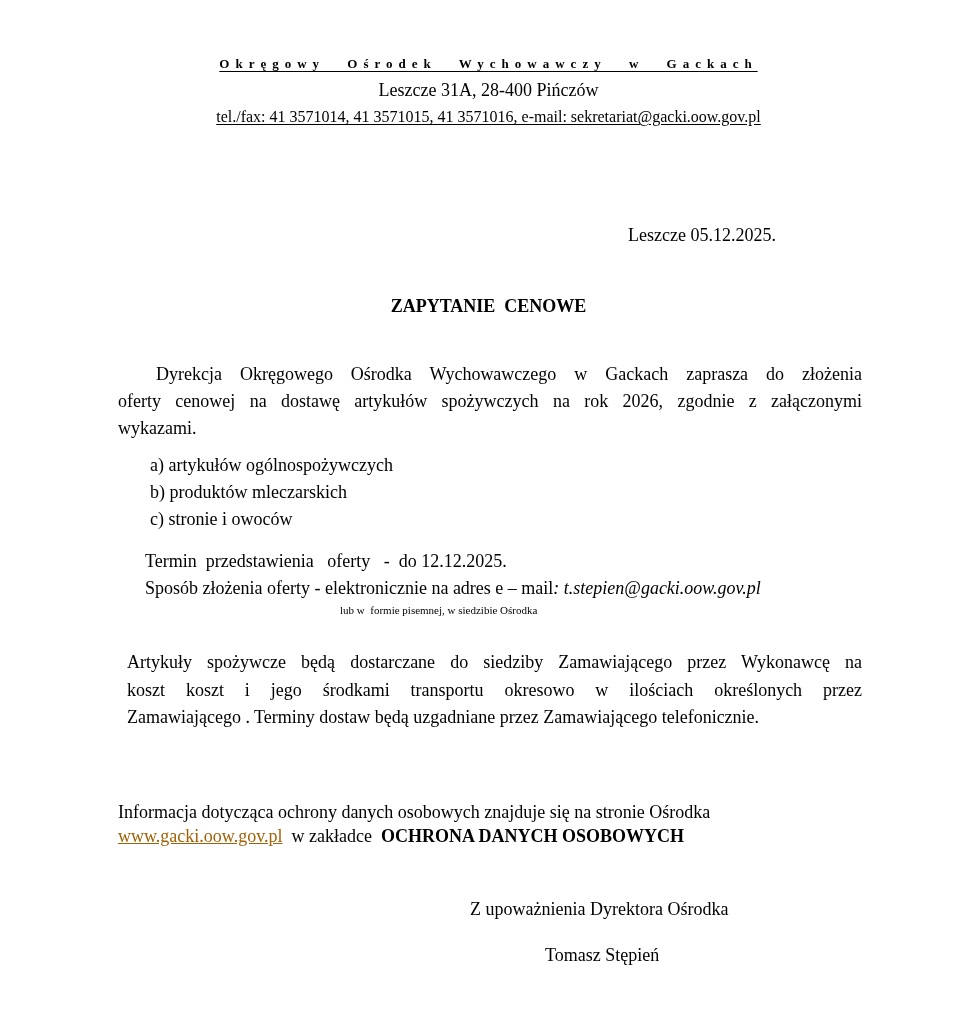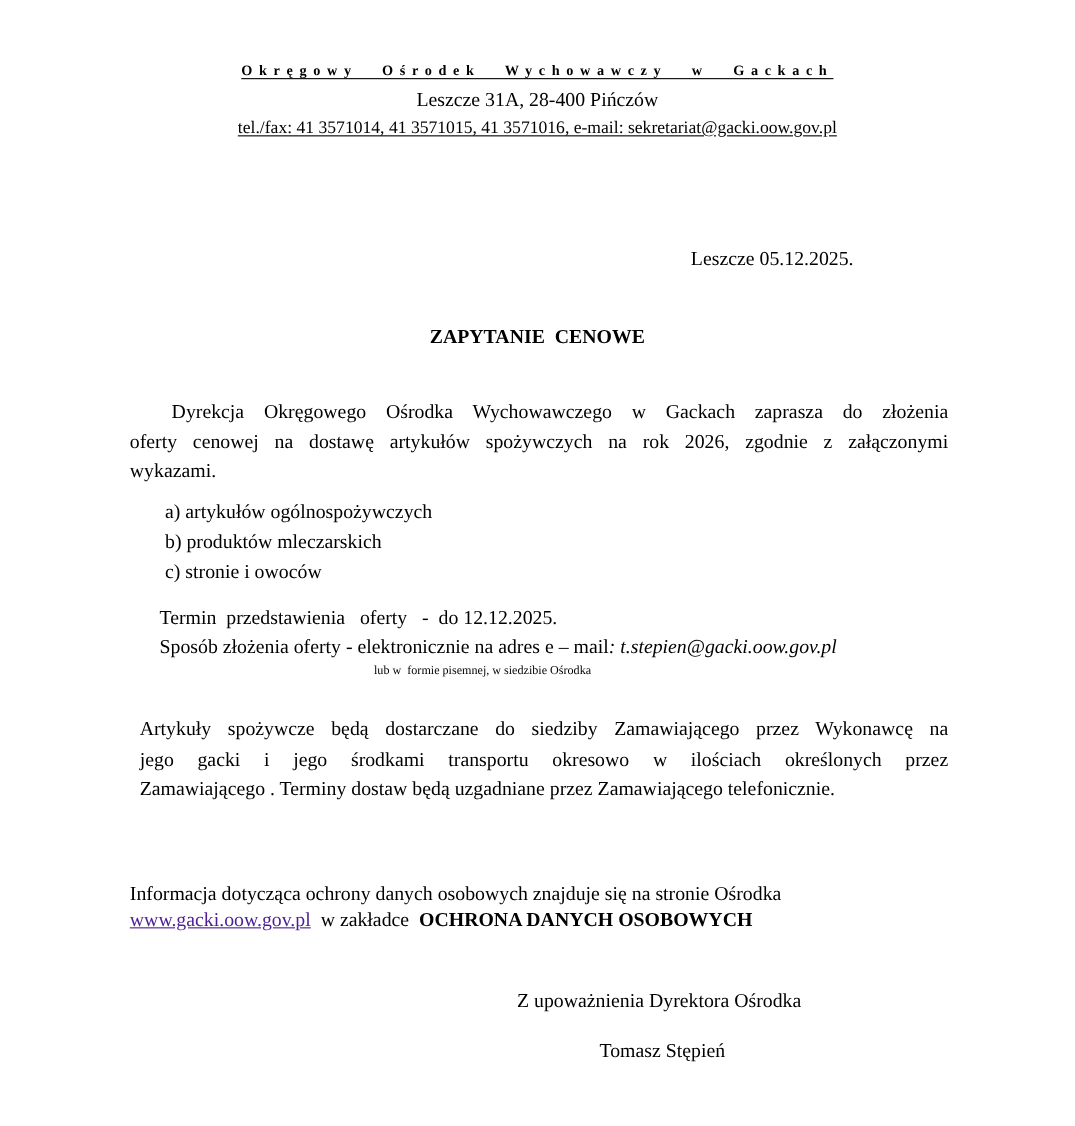--- a/index.html
+++ b/index.html
@@ -100,21 +100,21 @@
     width: 735px;
     line-height: 27.5px;
   }
   .privacy-block {
     position: absolute;
     top: 800px;
     left: 118px;
     line-height: 24px;
   }
   .privacy-link {
-    color: #4c1d95;
+    color: #a16207;
     text-decoration: underline;
     cursor: pointer;
   }
   .privacy-bold {
     font-weight: bold;
   }
   .privacy-line2 { white-space: pre-wrap; }
   .sig-auth {
     position: absolute;
     top: 899px;
@@ -154,21 +154,21 @@
   </div>
 
   <div class="deadline-line">Termin  przedstawienia   oferty   -  do 12.12.2025.</div>
 
   <div class="submission-line"><span>Sposób złożenia oferty - elektronicznie na adres e – mail</span><span class="offer-email">: t.stepien@gacki.oow.gov.pl</span></div>
 
   <div class="submission-alt">lub w  formie pisemnej, w siedzibie Ośrodka</div>
 
   <div class="para delivery-para">
     <div class="stretch">Artykuły spożywcze będą dostarczane do siedziby Zamawiającego przez  Wykonawcę  na</div>
-    <div class="stretch">jego gacki i jego środkami transportu   okresowo w  ilościach określonych przez</div>
+    <div class="stretch">koszt koszt i jego środkami transportu   okresowo w  ilościach określonych przez</div>
     <div>Zamawiającego . Terminy dostaw będą uzgadniane przez Zamawiającego telefonicznie.</div>
   </div>
 
   <div class="privacy-block">
     <div>Informacja dotycząca ochrony danych osobowych znajduje się na stronie Ośrodka</div>
     <div class="privacy-line2"><span class="privacy-link">www.gacki.oow.gov.pl</span><span>  w zakładce  </span><span class="privacy-bold">OCHRONA DANYCH OSOBOWYCH</span></div>
   </div>
 
   <div class="sig-auth">Z upoważnienia Dyrektora Ośrodka</div>
   <div class="sig-name">Tomasz Stępień</div>

